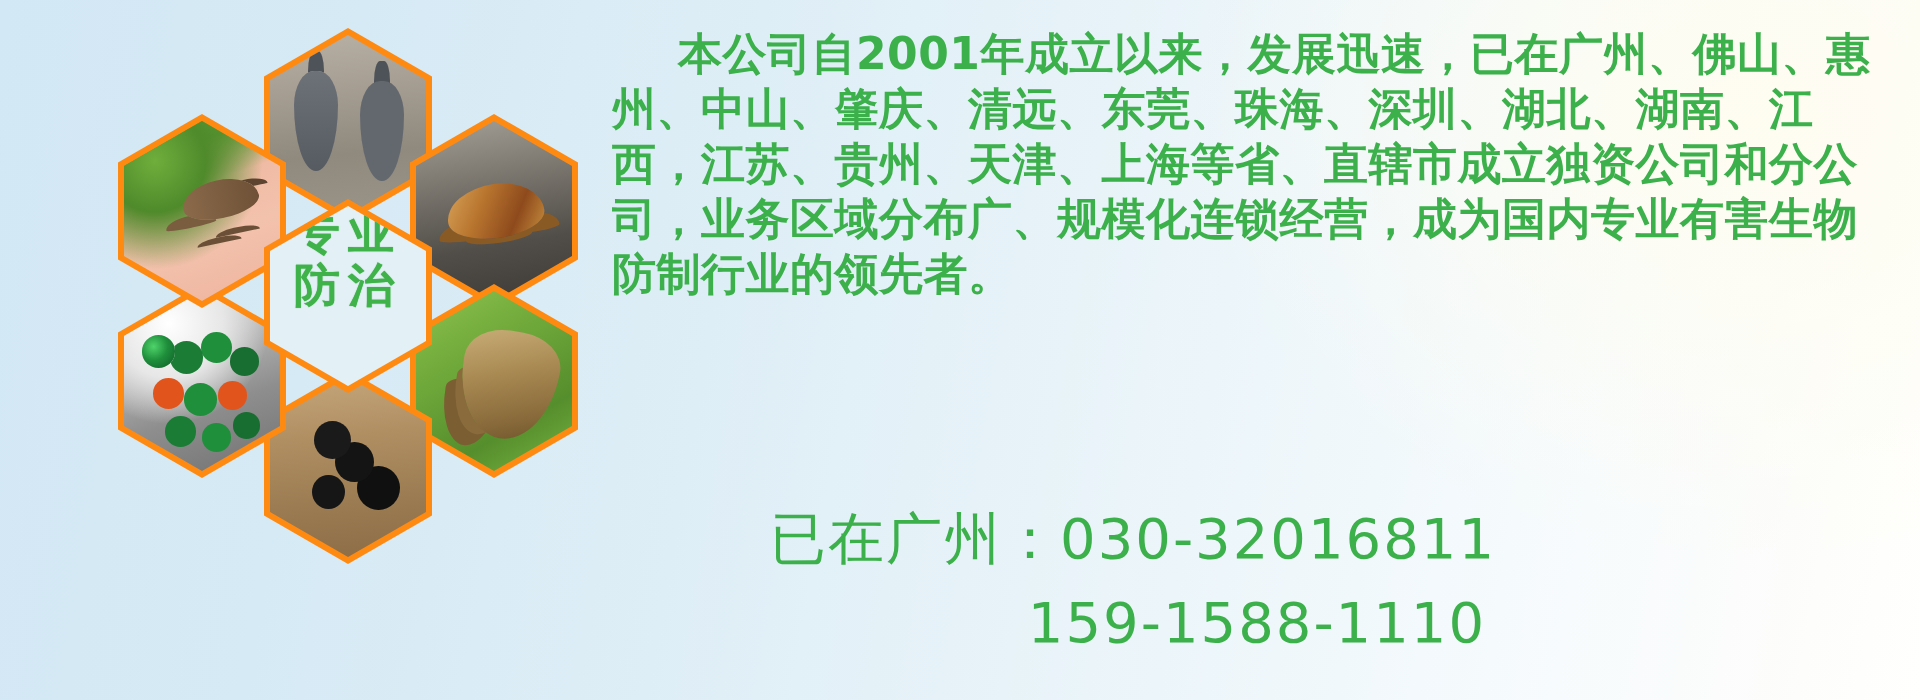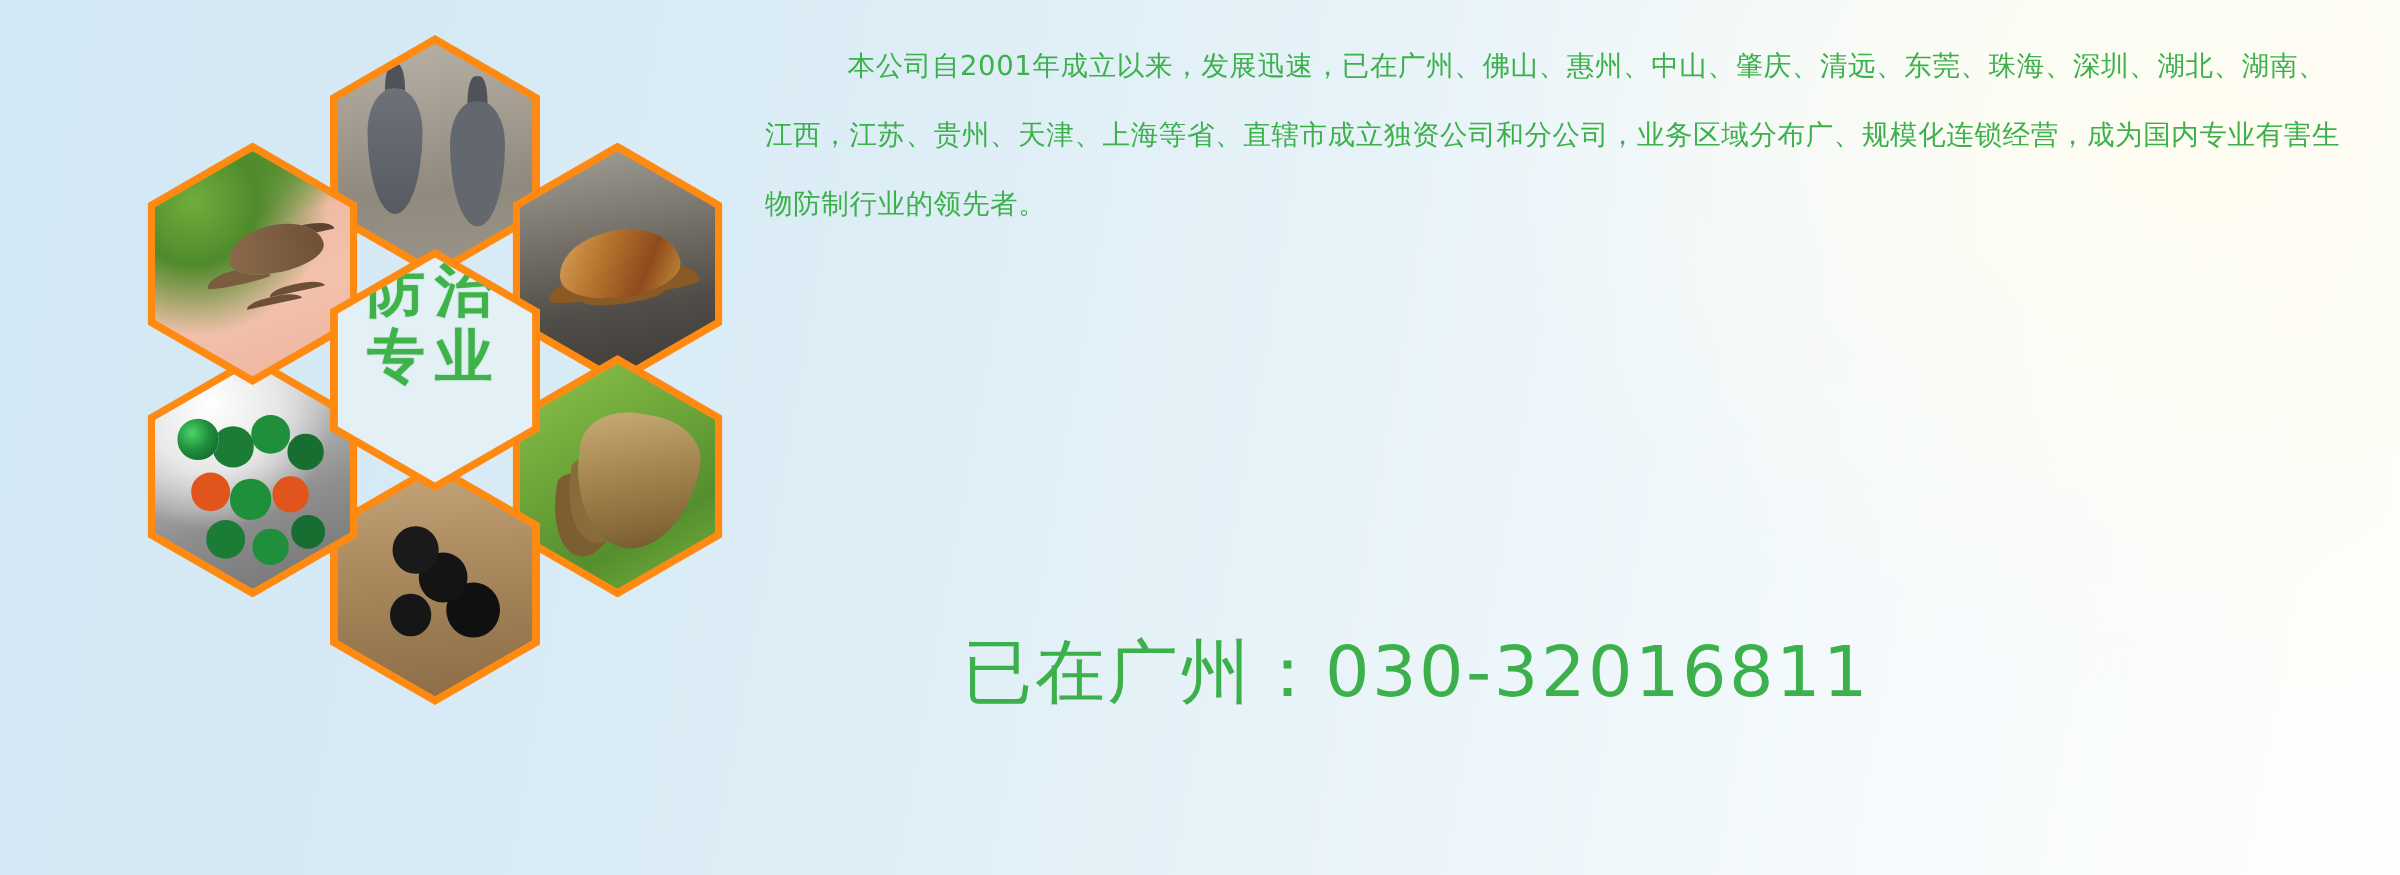--- a/index.html
+++ b/index.html
@@ -117,24 +117,24 @@
       10px 42px 0 -1px #e1551d, 42px 48px 0 0 #1f8f3c, 74px 44px 0 -2px #e1551d,
       22px 80px 0 -1px #1b7c36, 58px 86px 0 -2px #1f8f3c, 88px 74px 0 -3px #176e30;
   }
 
   
   #copy{
     position:absolute;left:612px;top:26px;width:1270px;
   }
   .para{
     color:#3cb14b;
-    font-size:22px;
+    font-size:44px;
     line-height:55px;
     letter-spacing:.5px;
-    font-weight:400;
+    font-weight:700;
     text-indent:66px;
     margin:0;
     font-family:"DejaVu Sans","Liberation Sans",sans-serif;
   }
   #contact{
     position:absolute;left:770px;top:497px;
     color:#3cb14b;
     font-family:"DejaVu Sans","Liberation Sans",sans-serif;
     font-weight:500;
     line-height:84px;
@@ -183,29 +183,30 @@
 
     <div class="hex h-tl">
       <div class="inner">
         <div class="art art-mosquito"></div>
       </div>
     </div>
 
     <div class="hex h-center">
       <div class="inner">
         <div class="hex-label">
+          <span>专业</span>
           <span>防治</span>
-          <span>专业</span>
         </div>
       </div>
     </div>
 
   </div>
 
   <div id="copy">
     <p class="para">本公司自2001年成立以来，发展迅速，已在广州、佛山、惠州、中山、肇庆、清远、东莞、珠海、深圳、湖北、湖南、江西，江苏、贵州、天津、上海等省、直辖市成立独资公司和分公司，业务区域分布广、规模化连锁经营，成为国内专业有害生物防制行业的领先者。</p>
   </div>
 
   <div id="contact">
     <span>已在广州：</span><span>030-32016811</span>
+    <span class="phone2">159-1588-1110</span>
   </div>
 
 </div>
 
 </body></html>

